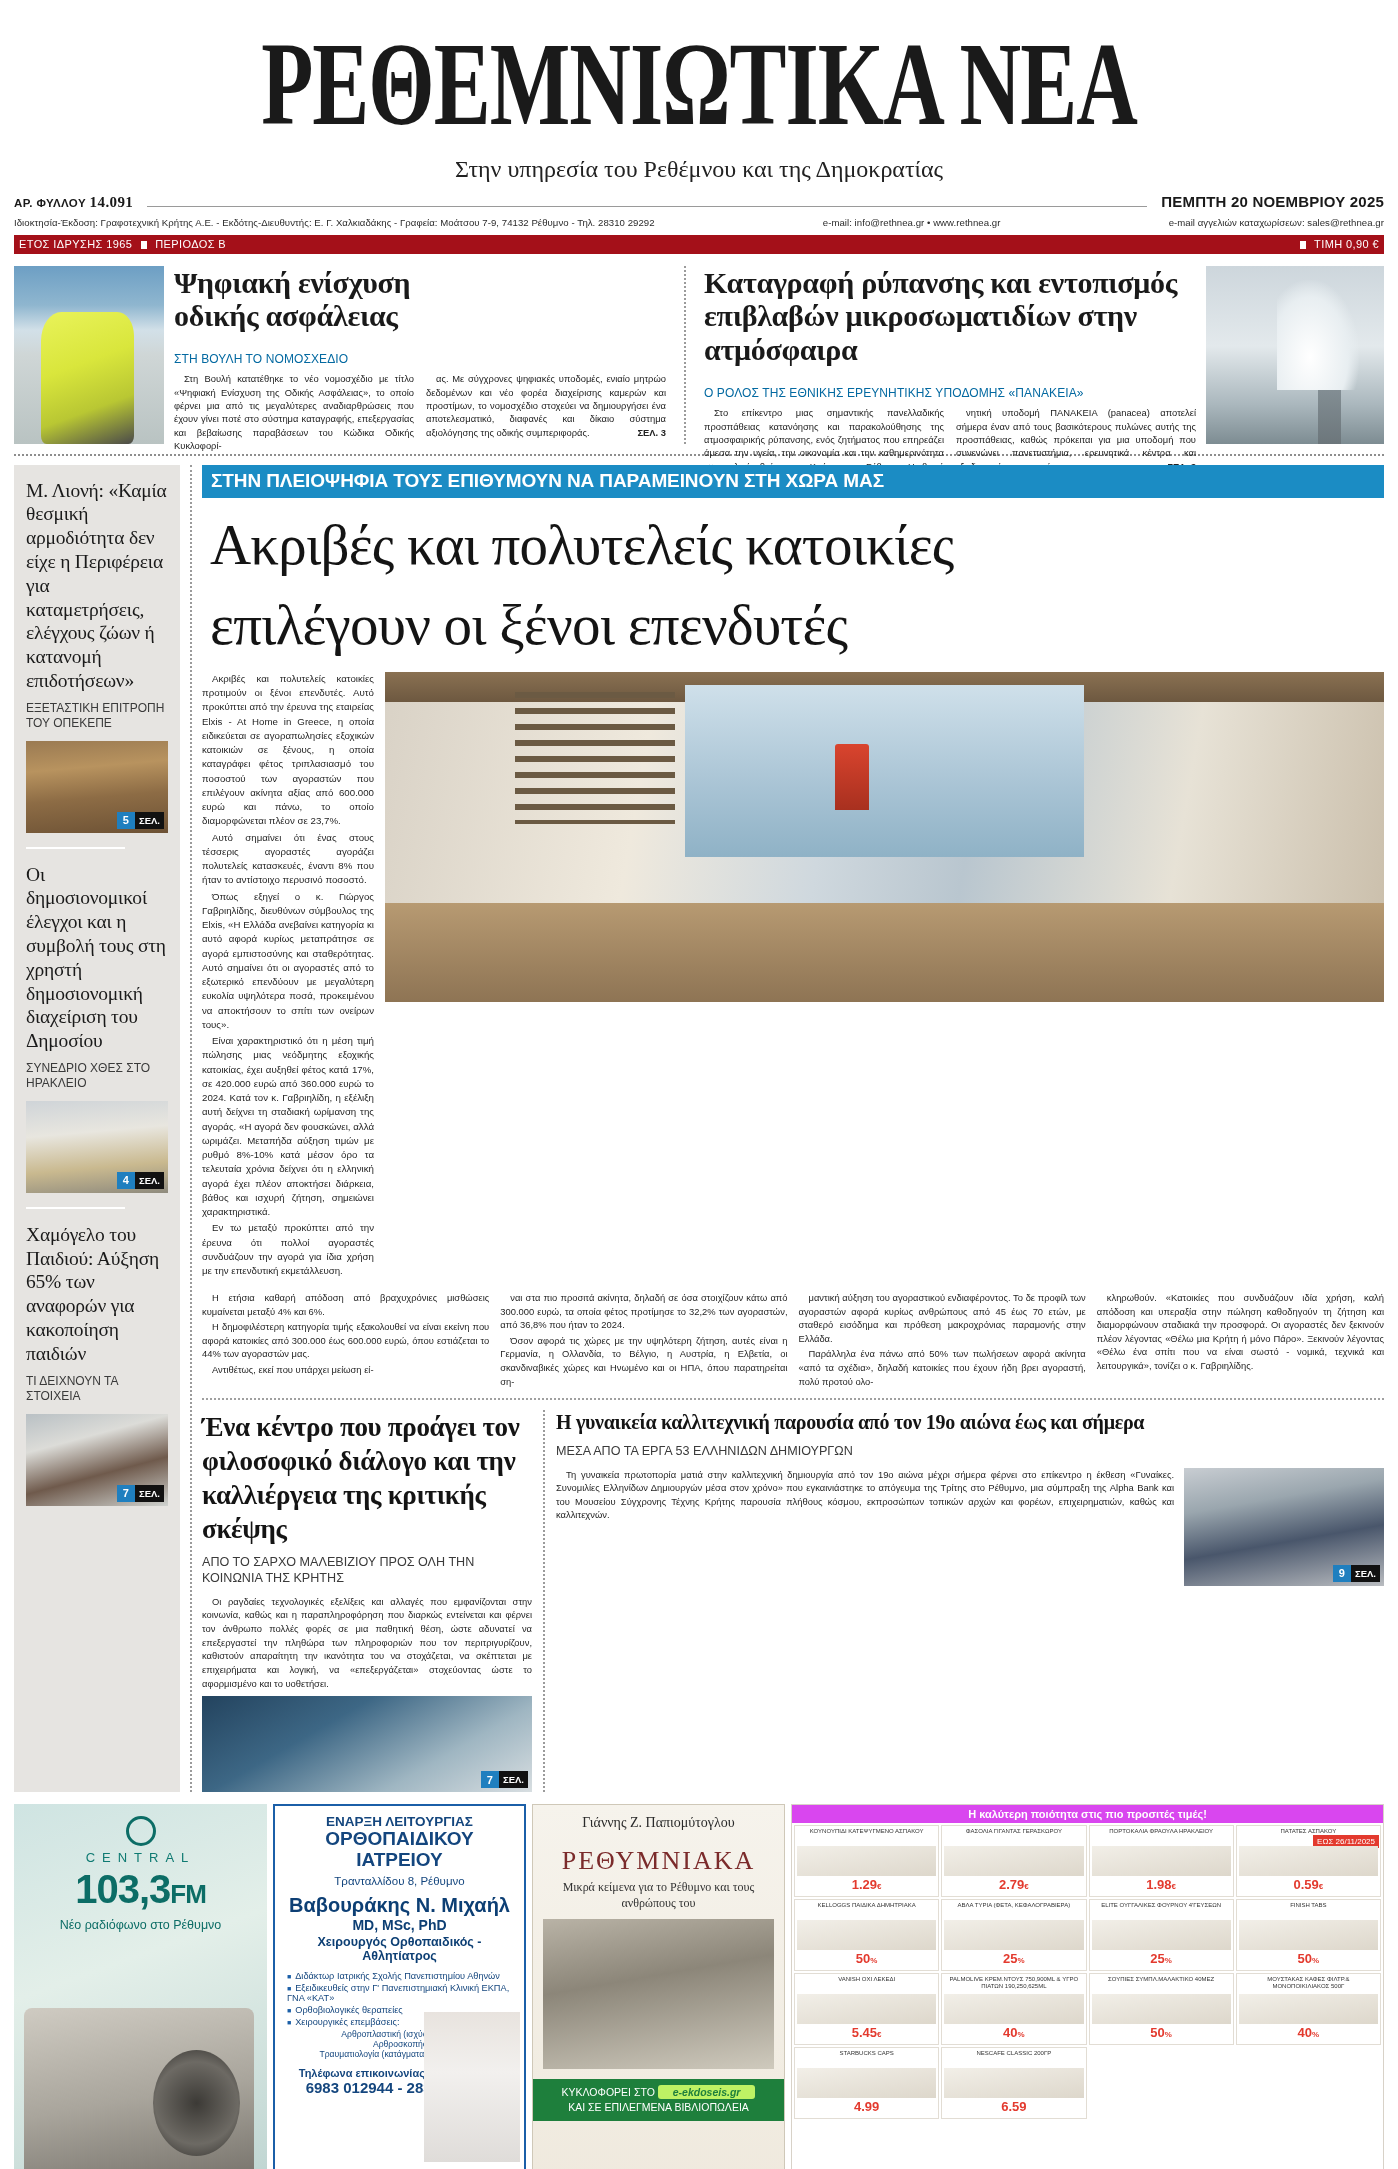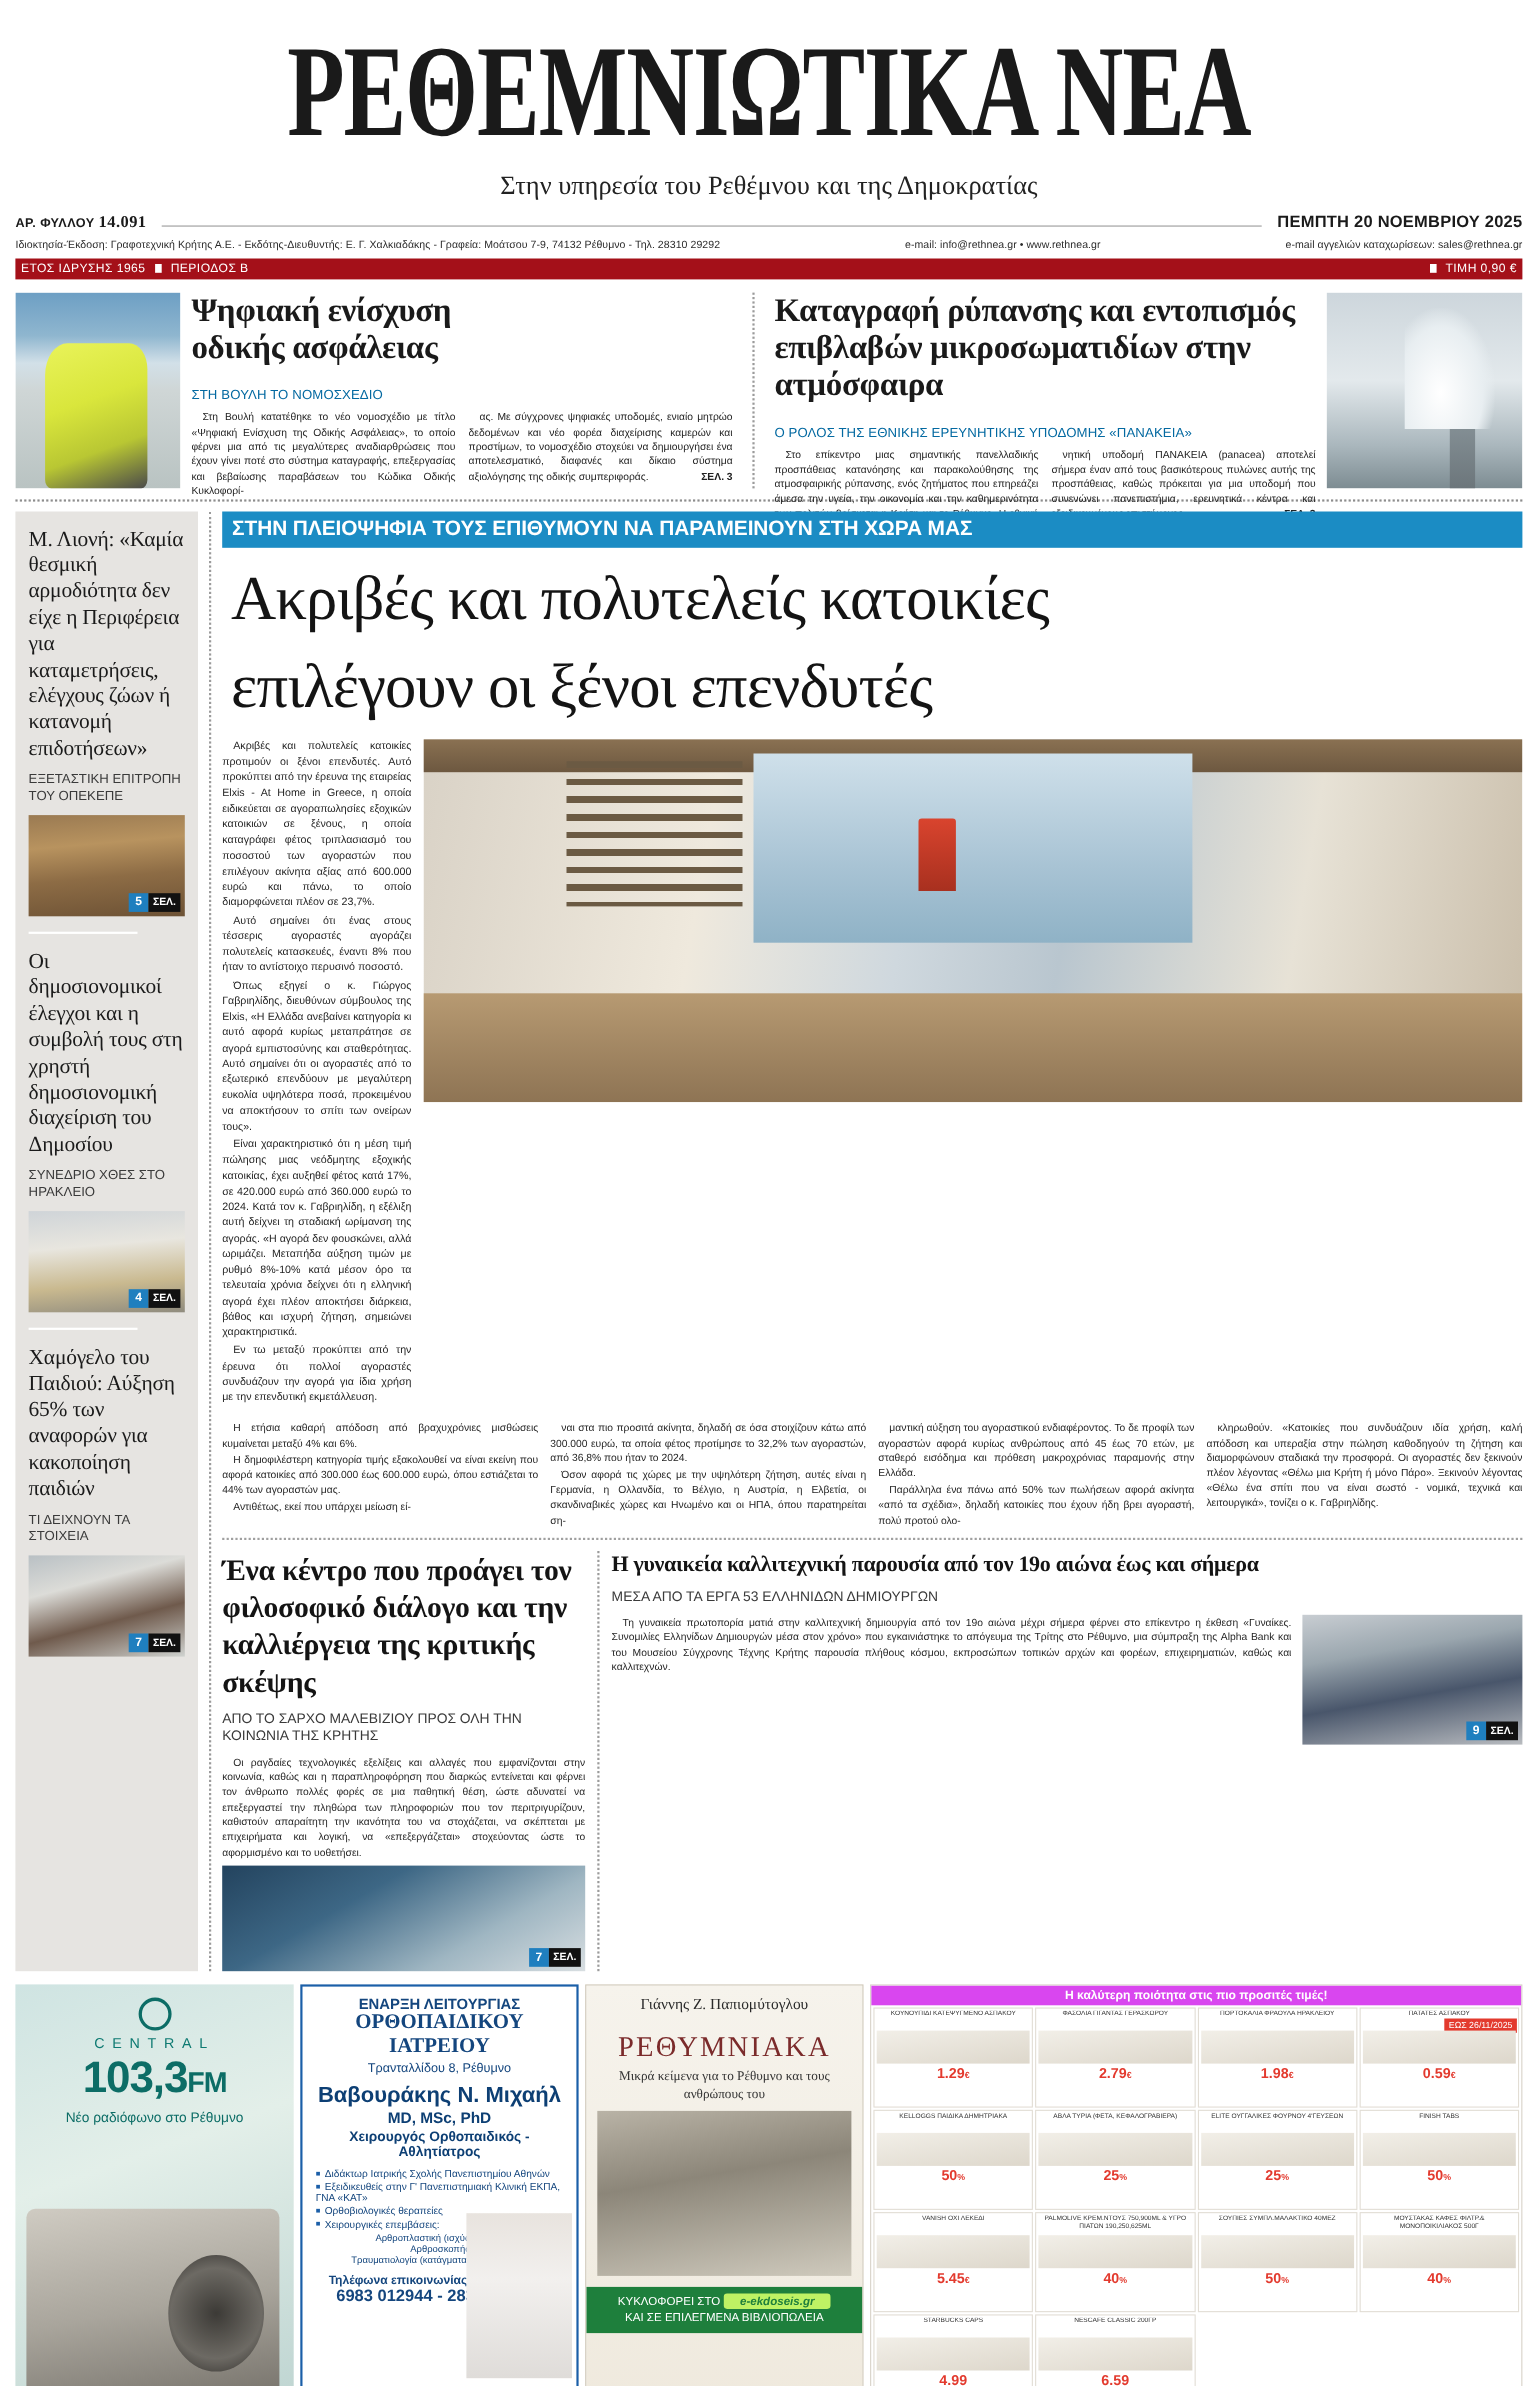--- a/index.html
+++ b/index.html
@@ -175,21 +175,21 @@
   .ad-radio .freq small { font-size: 26px; }
   .ad-radio .tag { font-size: 12.5px; text-align:center; margin-top: 6px; color:#0c6d66;}
   .ad-radio .dot { width:30px;height:30px;border:3px solid #0c6d66;border-radius:50%; margin: 0 auto 4px;}
   .ad-radio .boombox { position:absolute; left: 10px; bottom: 6px; width: 230px; height: 190px;
      background: linear-gradient(170deg,#cfcbc2 0%,#a9a59c 48%,#6e6a63 100%); border-radius: 8px; }
   .ad-radio .boombox:after { content:""; position:absolute; left:56%; top:22%; width:38%; height:56%;
      background: radial-gradient(circle,#3c3a36 0%, #6d6a64 60%, #2d2b28 100%); border-radius:50%; }
 
   .ad-doctor { width: 253px; background:#fff; border: 2px solid #1b5fa8; padding: 8px; text-align:center; color:#14467e;}
   .ad-doctor .l1 { font-size: 13.5px; font-weight:bold; color:#14467e; }
-  .ad-doctor .l2 { font-size: 19px; font-weight:bold; color:#14467e; line-height:1.1;font-family:Liberation Serif, serif;}
+  .ad-doctor .l2 { font-size: 19px; font-weight:bold; color:#14467e; line-height:1.1;}
   .ad-doctor .l3 { font-size: 11.5px; color:#14467e; margin-top:4px;}
   .ad-doctor .name { font-size: 20px; font-weight:bold; color:#0d3f74; margin-top:7px;}
   .ad-doctor .deg { font-size: 14px; font-weight:bold; color:#0d3f74;}
   .ad-doctor .spec { font-size: 12.5px; font-weight:bold; color:#0d3f74; margin-top:2px;}
   .ad-doctor ul { text-align:left; font-size: 9.2px; color:#14467e; margin: 8px 0 0 4px; list-style:none;}
   .ad-doctor ul li { margin-bottom: 2px; }
   .ad-doctor ul li::before { content:"\25A0"; color:#1b5fa8; font-size:7px; margin-right:4px; vertical-align:middle;}
   .ad-doctor .sub { font-size:8.6px; margin-left: 12px; color:#14467e; }
   .ad-doctor .phone { font-size: 11px; font-weight:bold; margin-top: 8px; color:#14467e;}
   .ad-doctor .phone .big { font-size: 15px; }
@@ -203,21 +203,21 @@
   .ad-book .bimg { margin-top: 8px; height: 150px; background: linear-gradient(170deg,#b9b3a6 0%,#8c8679 40%,#cfcabd 100%); }
   .ad-book .foot { background:#1e7f3c; color:#fff; font-size: 10.5px; padding: 6px 4px; margin: 10px -10px -10px; line-height:1.4;}
   .ad-book .foot .chip { background:#bef264; color:#1e7f3c; padding:1px 15px; border-radius:3px; font-weight:bold;font-style:italic;}
 
   .ad-super { flex:1; background:#fff; border:1px solid #d8d2c8; position:relative; }
   .ad-super .top { background:#d946ef; color:#fff; font-size: 11px; text-align:center; padding: 3px; font-weight:bold;}
   .ad-super .logo { text-align:center; padding: 4px 0 2px; }
   .ad-super .logo .s1 { font-size: 16px; font-weight:bold; color:#1b5fa8; letter-spacing:1px; }
   .ad-super .logo .s2 { font-size: 22px; font-weight:bold; color:#e33a2e; letter-spacing:-.5px; }
   .ad-super .grid { display:grid; grid-template-columns: repeat(4, 1fr); gap:2px; padding: 2px; }
-  .ad-super .cell { border:1px solid #e2ddd4; padding: 2px; text-align:center; position:relative; height:91px;}
+  .ad-super .cell { border:1px solid #e2ddd4; padding: 2px; text-align:center; position:relative; height:72px;}
   .ad-super .cell .nm { font-size: 6px; color:#333; line-height:1.1; height:17px; overflow:hidden;}
   .ad-super .cell .img { height: 30px; background: linear-gradient(170deg,#f2efe8,#ddd7cb); margin:1px 0;}
   .ad-super .cell .pr { font-size: 13px; font-weight:bold; color:#e33a2e; }
   .ad-super .cell .pr small { font-size: 8px; }
   .ad-super .valid { position:absolute; right:4px; top:30px; background:#e33a2e; color:#fff; font-size:8px; padding:2px 4px; }
 </style>
 </head>
 <body>
 
 <div class="page">

